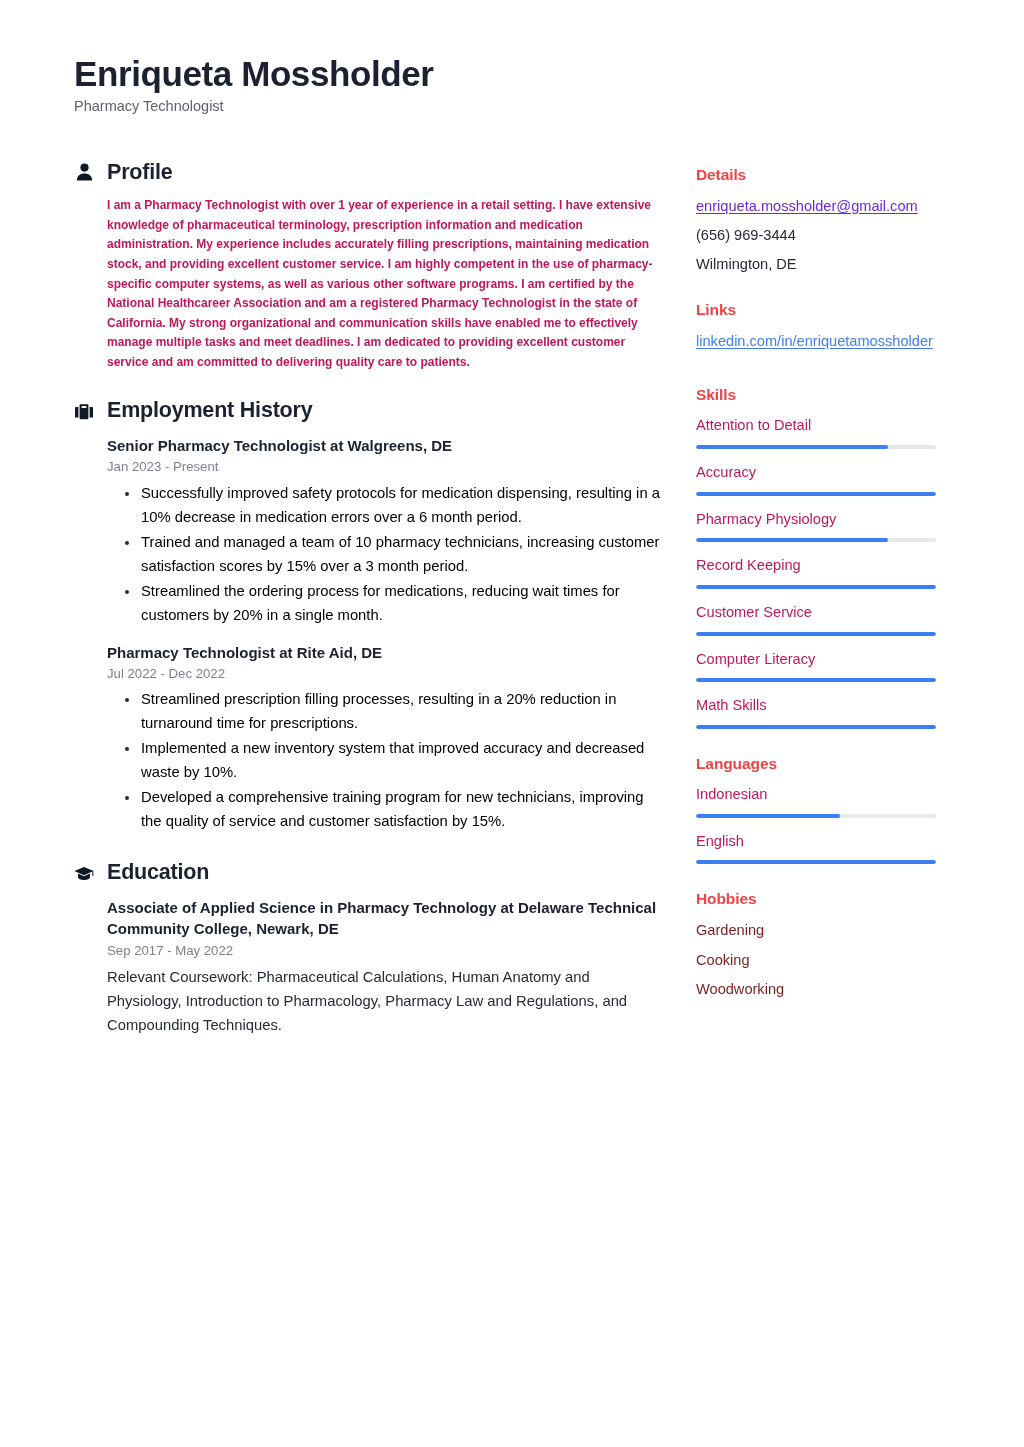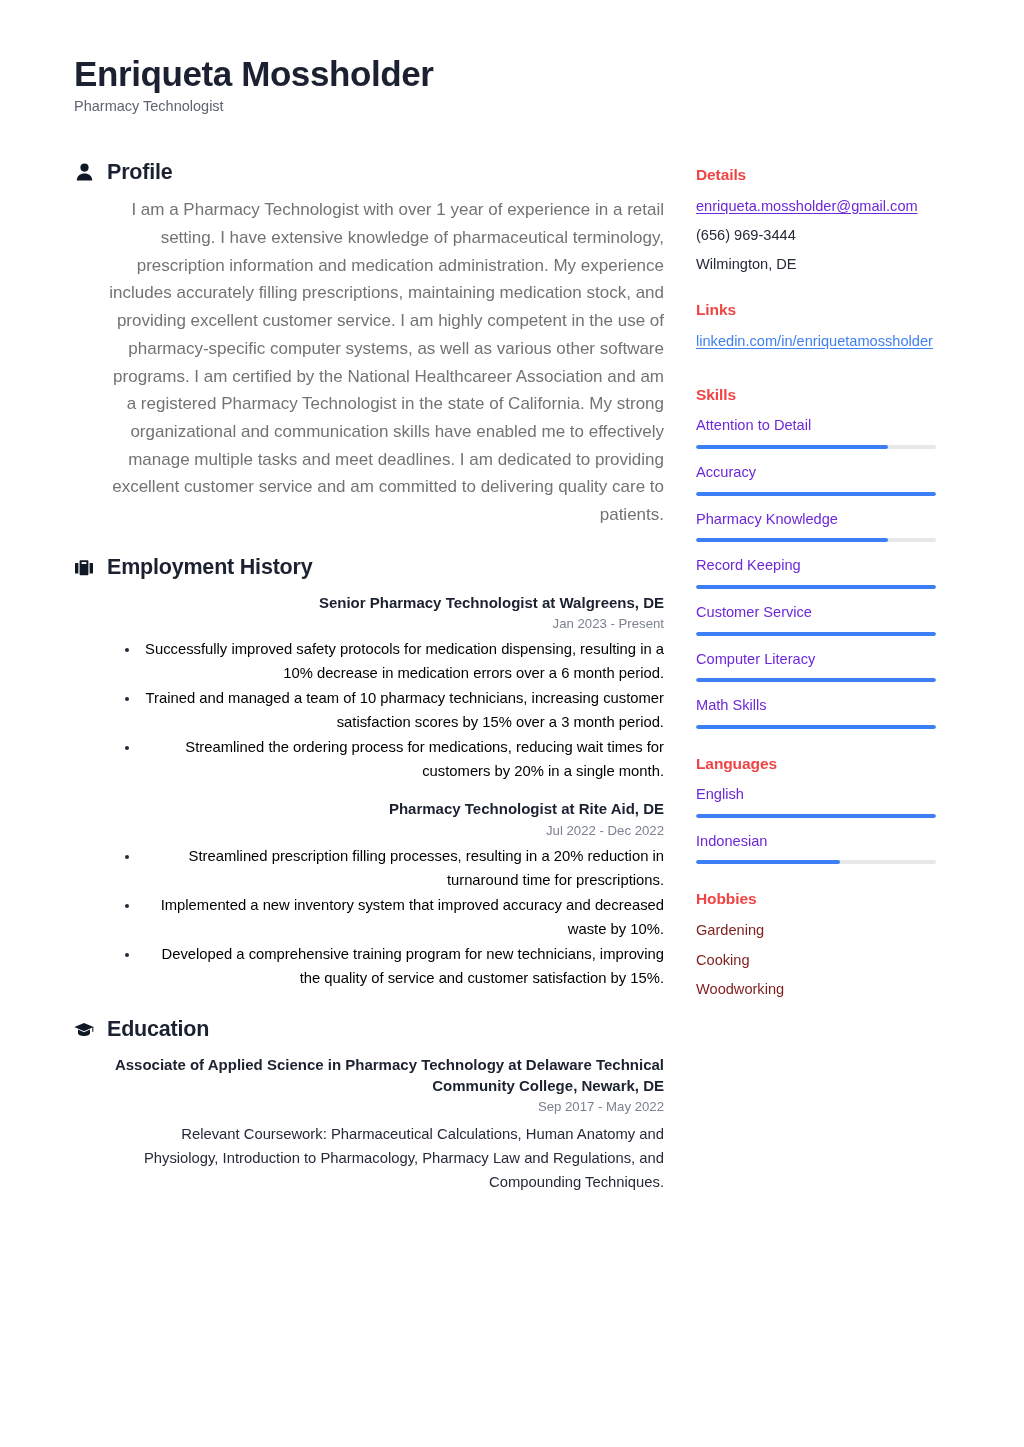--- a/index.html
+++ b/index.html
@@ -47,21 +47,21 @@
   .columns {
     display: flex;
     align-items: flex-start;
     gap: 0;
   }
 
   .col-main { width: 590px; flex: 0 0 590px; }
   .col-side { width: 300px; flex: 0 0 300px; margin-left: 32px; padding-top: 6px; }
 
   
-  .section { margin-bottom: 26px; text-align: right; }
+  .section { margin-bottom: 26px; }
 
   .section-head {
     display: flex;
     align-items: center;
     gap: 13px;
     margin-bottom: 11px;
   }
 
   .section-icon {
     width: 20px;
@@ -78,23 +78,24 @@
     font-size: 21.5px;
     font-weight: 700;
     color: #1b2130;
     letter-spacing: -0.2px;
     line-height: 1.2;
   }
 
   .section-body { padding-left: 33px; }
 
   .para {
-    font-size: 17px;
+    font-size: 12px;
     line-height: 1.63;
-    color: #737373;
+    color: #be185d;
+    font-weight: bold;
   }
 
   .entry { margin-bottom: 4px; }
   .entry + .entry { margin-top: 14px; }
 
   .entry-title {
     font-size: 15px;
     font-weight: 700;
     color: #1b2130;
     line-height: 1.42;
@@ -166,21 +167,21 @@
     display: inline-block;
     margin-bottom: 8px;
     word-break: break-word;
     cursor: pointer;
   }
 
   .rated { margin-bottom: 14px; }
 
   .rated-label {
     font-size: 14.6px;
-    color: #6d28d9;
+    color: #be185d;
     line-height: 1.35;
     margin-bottom: 9px;
   }
 
   .bar-track {
     width: 240px;
     height: 4px;
     background: #e7e8ea;
     border-radius: 2px;
     overflow: hidden;
@@ -315,21 +316,21 @@
         </div>
 
         <div class="rated">
           <div class="rated-label">Accuracy</div>
           <div class="bar-track" style="background: rgb(231, 232, 234);">
             <div class="bar-fill" style="width: 100%; background: rgb(59, 126, 245);"></div>
           </div>
         </div>
 
         <div class="rated">
-          <div class="rated-label">Pharmacy Knowledge</div>
+          <div class="rated-label">Pharmacy Physiology</div>
           <div class="bar-track" style="background: rgb(231, 232, 234);">
             <div class="bar-fill" style="width: 80%; background: rgb(59, 126, 245);"></div>
           </div>
         </div>
 
         <div class="rated">
           <div class="rated-label">Record Keeping</div>
           <div class="bar-track" style="background: rgb(231, 232, 234);">
             <div class="bar-fill" style="width: 100%; background: rgb(59, 126, 245);"></div>
           </div>
@@ -354,30 +355,30 @@
           <div class="bar-track" style="background: rgb(231, 232, 234);">
             <div class="bar-fill" style="width: 100%; background: rgb(59, 126, 245);"></div>
           </div>
         </div>
       </div>
 
       <div class="side-block">
         <div class="side-title">Languages</div>
 
         <div class="rated">
+          <div class="rated-label">Indonesian</div>
+          <div class="bar-track" style="background: rgb(231, 232, 234);">
+            <div class="bar-fill" style="width: 60%; background: rgb(59, 126, 245);"></div>
+          </div>
+        </div>
+
+        <div class="rated">
           <div class="rated-label">English</div>
           <div class="bar-track" style="background: rgb(231, 232, 234);">
             <div class="bar-fill" style="width: 100%; background: rgb(59, 126, 245);"></div>
-          </div>
-        </div>
-
-        <div class="rated">
-          <div class="rated-label">Indonesian</div>
-          <div class="bar-track" style="background: rgb(231, 232, 234);">
-            <div class="bar-fill" style="width: 60%; background: rgb(59, 126, 245);"></div>
           </div>
         </div>
       </div>
 
       <div class="side-block">
         <div class="side-title">Hobbies</div>
         <div class="hobby-line">Gardening</div>
         <div class="hobby-line">Cooking</div>
         <div class="hobby-line">Woodworking</div>
       </div>

